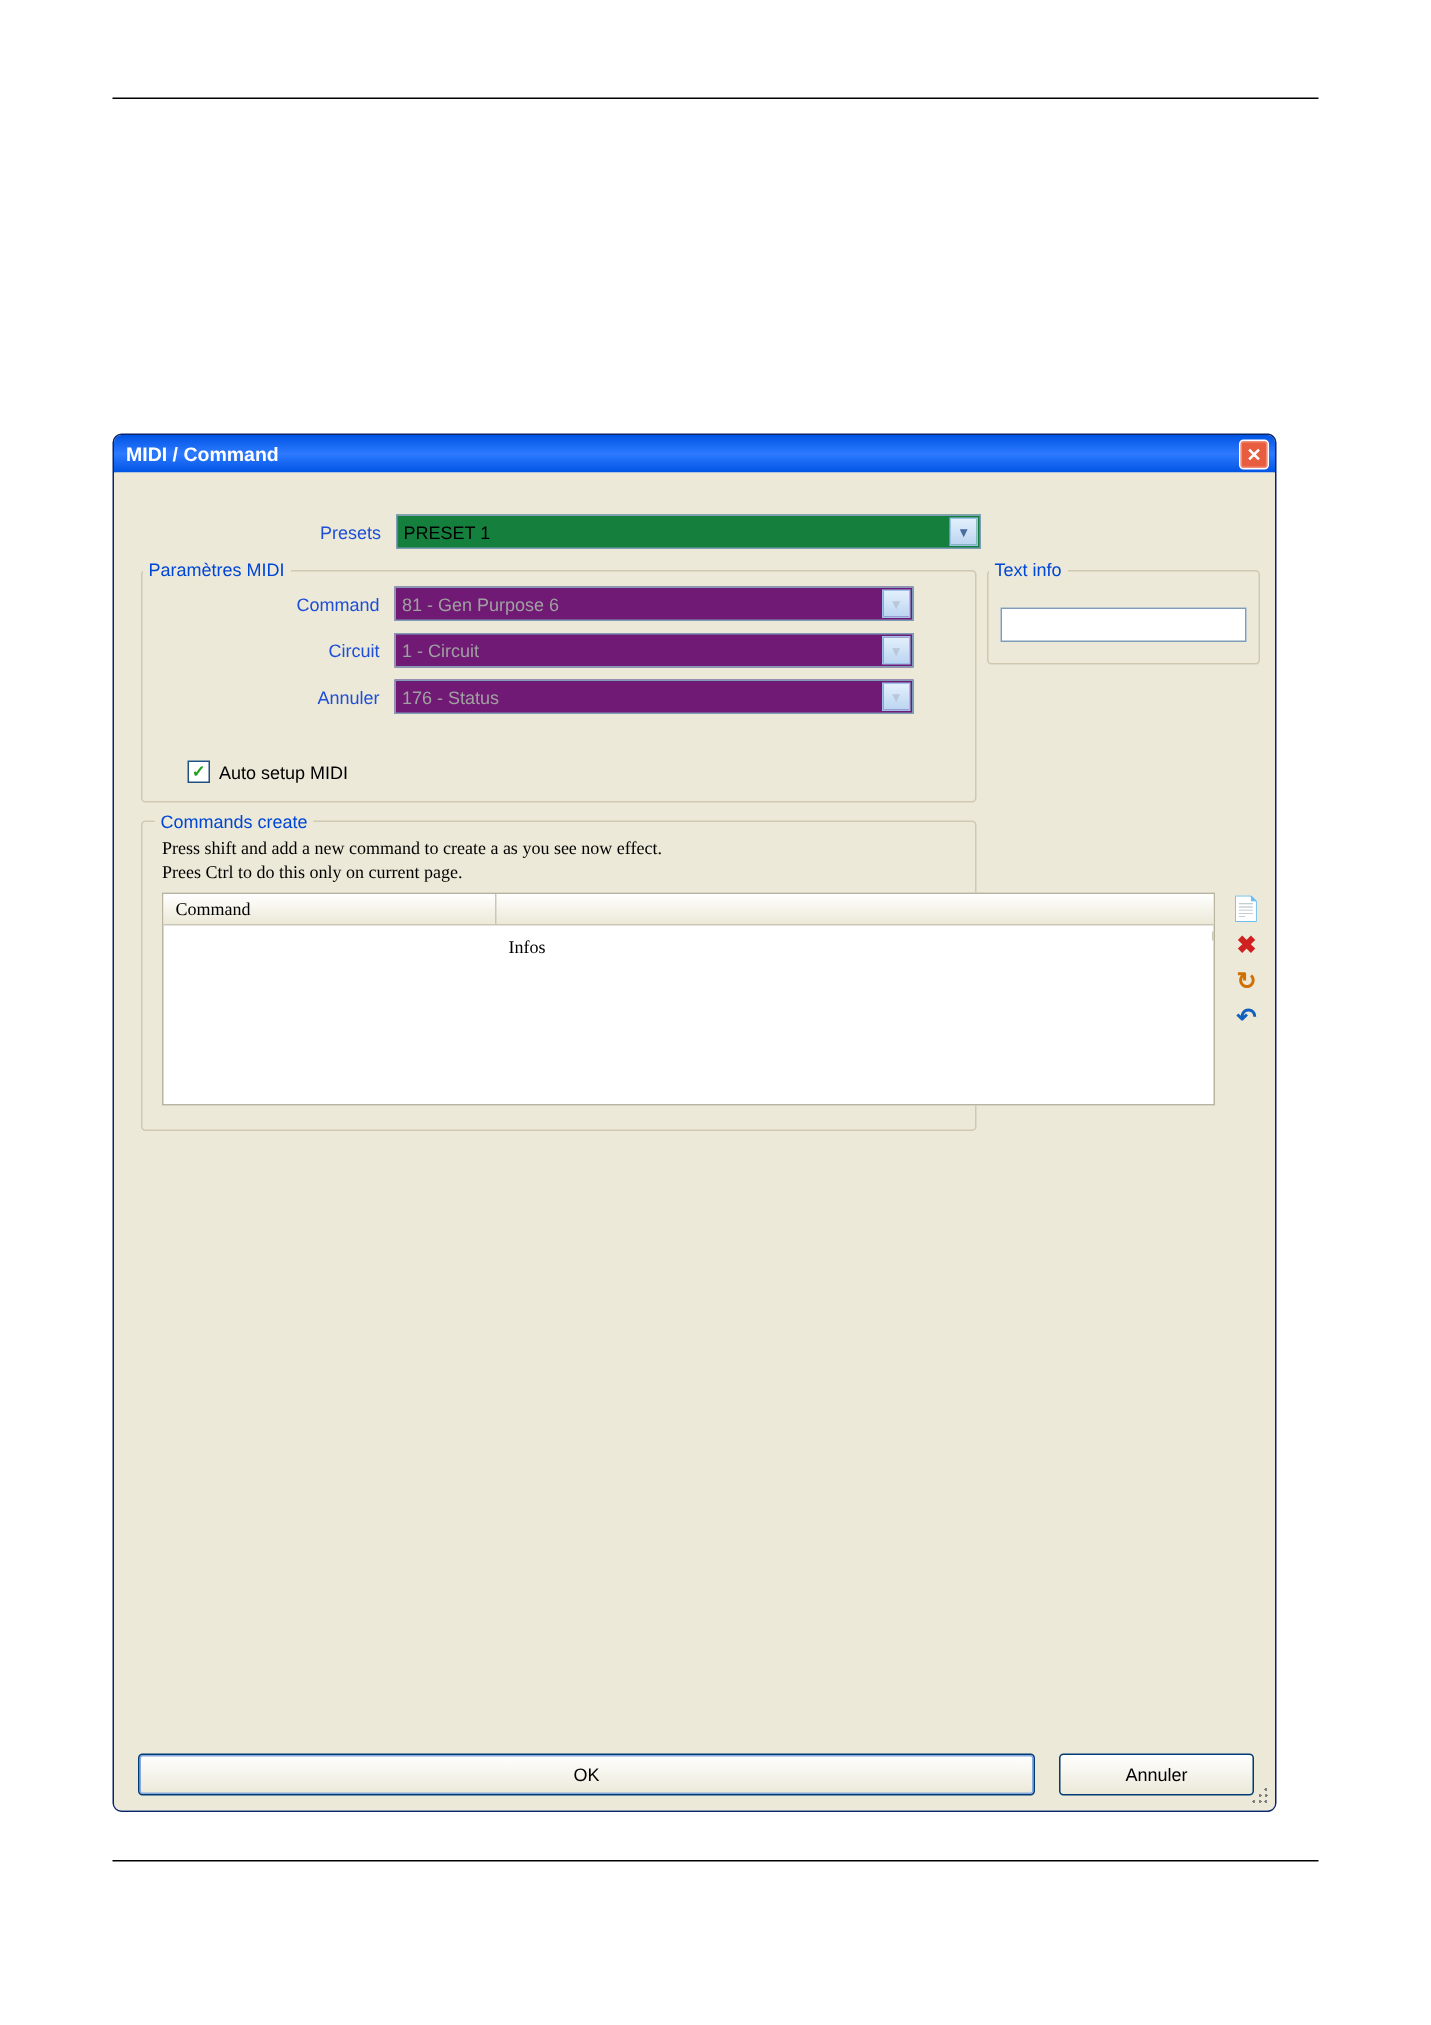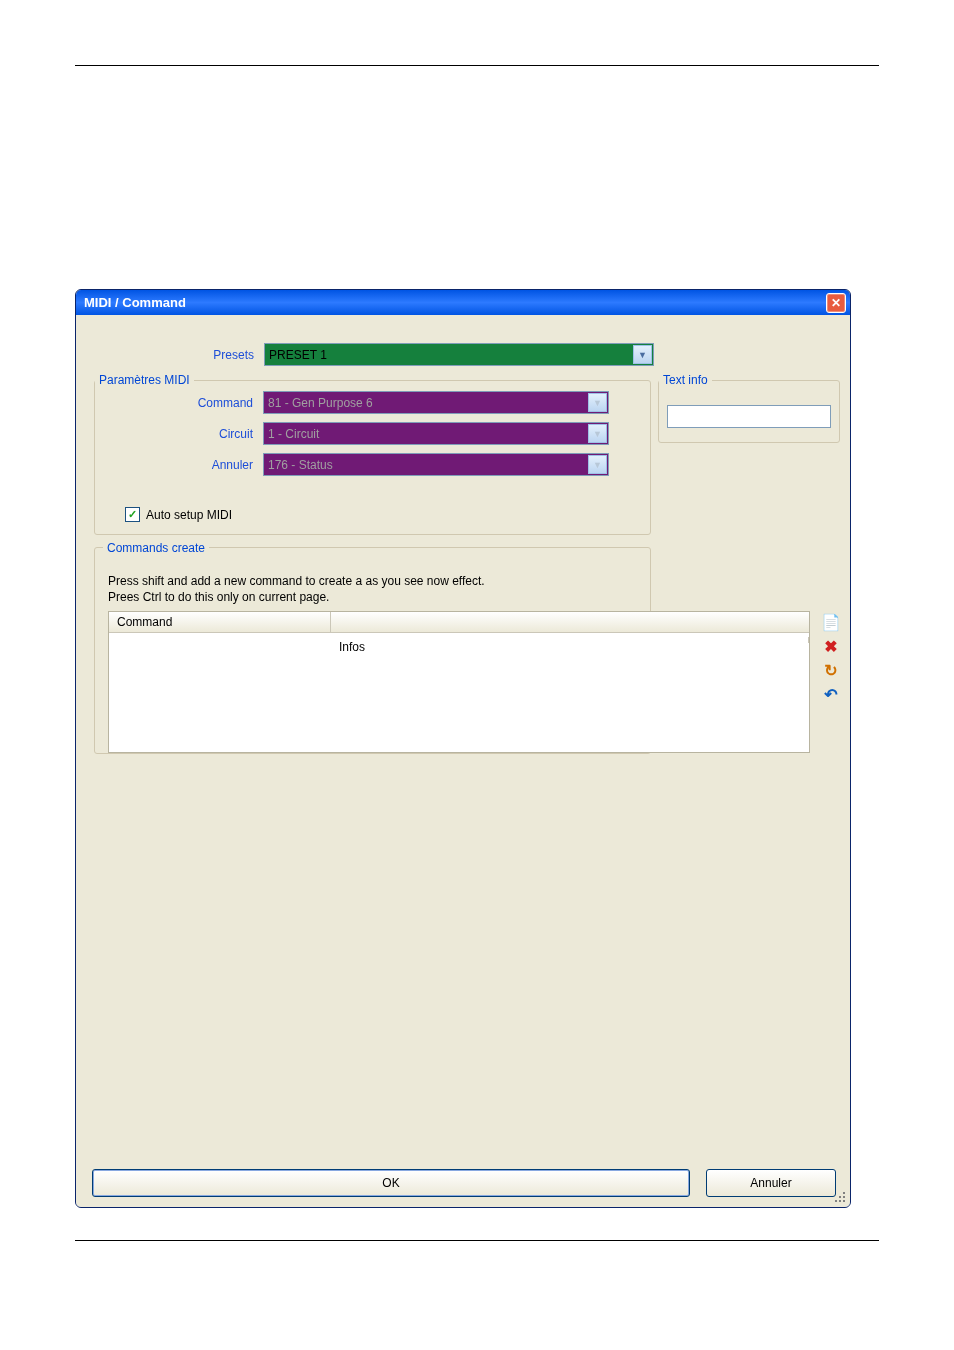--- a/index.html
+++ b/index.html
@@ -173,25 +173,26 @@
     position: absolute;
     top: 18px;
     left: 8px;
     right: 8px;
     height: 21px;
     background: #fff;
     border: 1px solid #7f9db9;
   }
   .fs-commands {
     position: absolute;
-    top: 244px;
+    top: 228px;
     left: 18px;
     width: 742px;
     height: 599px;
     border: none;
+    font-family: Liberation Serif, serif;
   }
   .fs-commands-border {
     position: absolute;
     top: 232px;
     left: 18px;
     width: 555px;
     height: 205px;
     border: 1px solid #d0c8b0;
     border-radius: 3px;
   }

